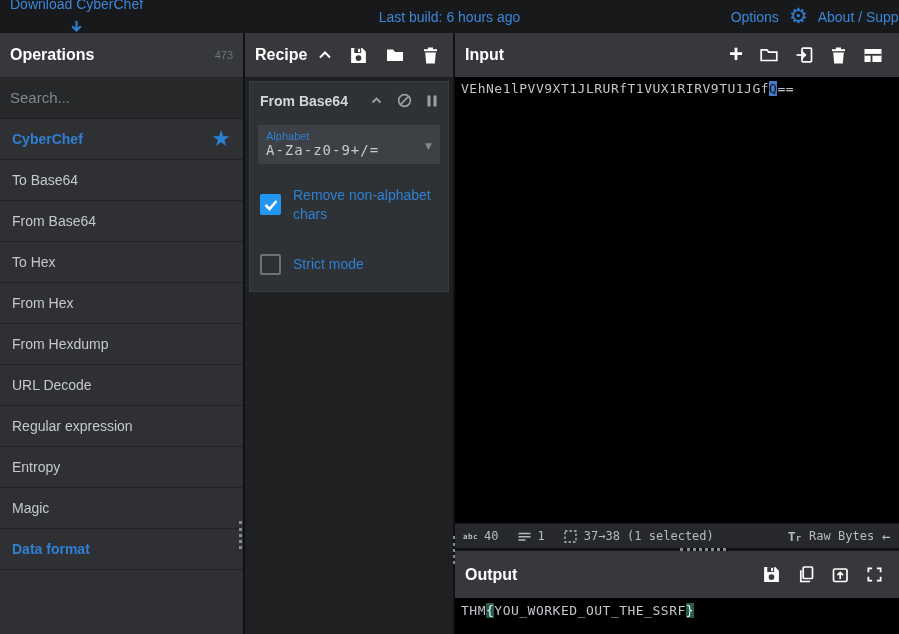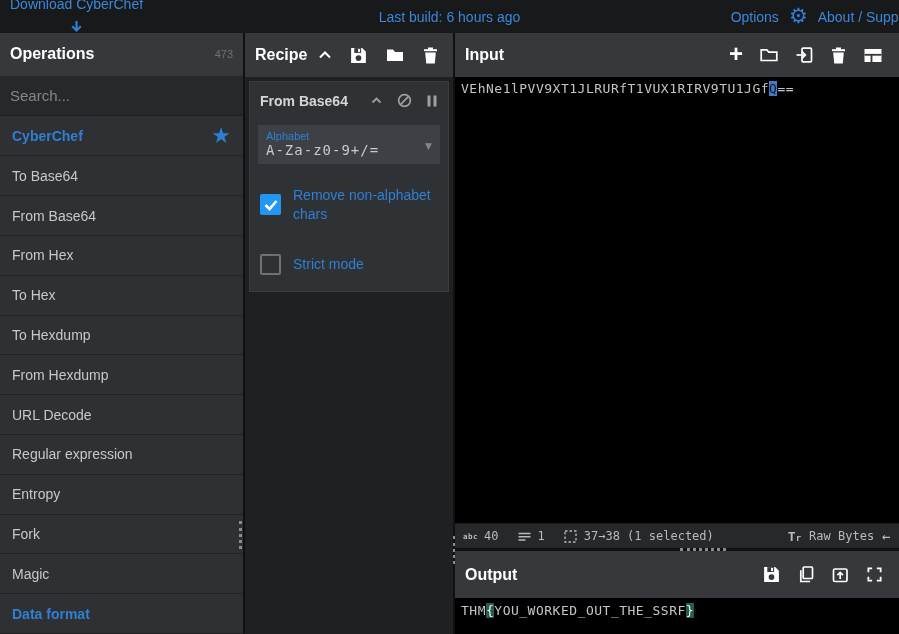--- a/index.html
+++ b/index.html
@@ -111,28 +111,26 @@
       </div>
       <div class="search-row">
         <input type="text" placeholder="Search..." style="">
       </div>
       <div class="fav-row">
         <span>CyberChef</span>
         <span class="star">★</span>
       </div>
       <div class="op-item">To Base64</div>
       <div class="op-item">From Base64</div>
+      <div class="op-item">To Hex</div>
       <div class="op-item">From Hex</div>
-      <div class="op-item">To Hex</div>
-      <div class="op-item">To Hexdump</div>
       <div class="op-item">From Hexdump</div>
       <div class="op-item">URL Decode</div>
       <div class="op-item">Regular expression</div>
       <div class="op-item">Entropy</div>
-      <div class="op-item">Fork</div>
       <div class="op-item">Magic</div>
       <div class="op-item op-cat">Data format</div>
       <div class="dots-v" style="right:1px; top:488px;"></div>
     </div>
 
     <div class="gap"></div>
 
     <div class="recipe">
       <div class="panel-head">
         <span>Recipe</span>

